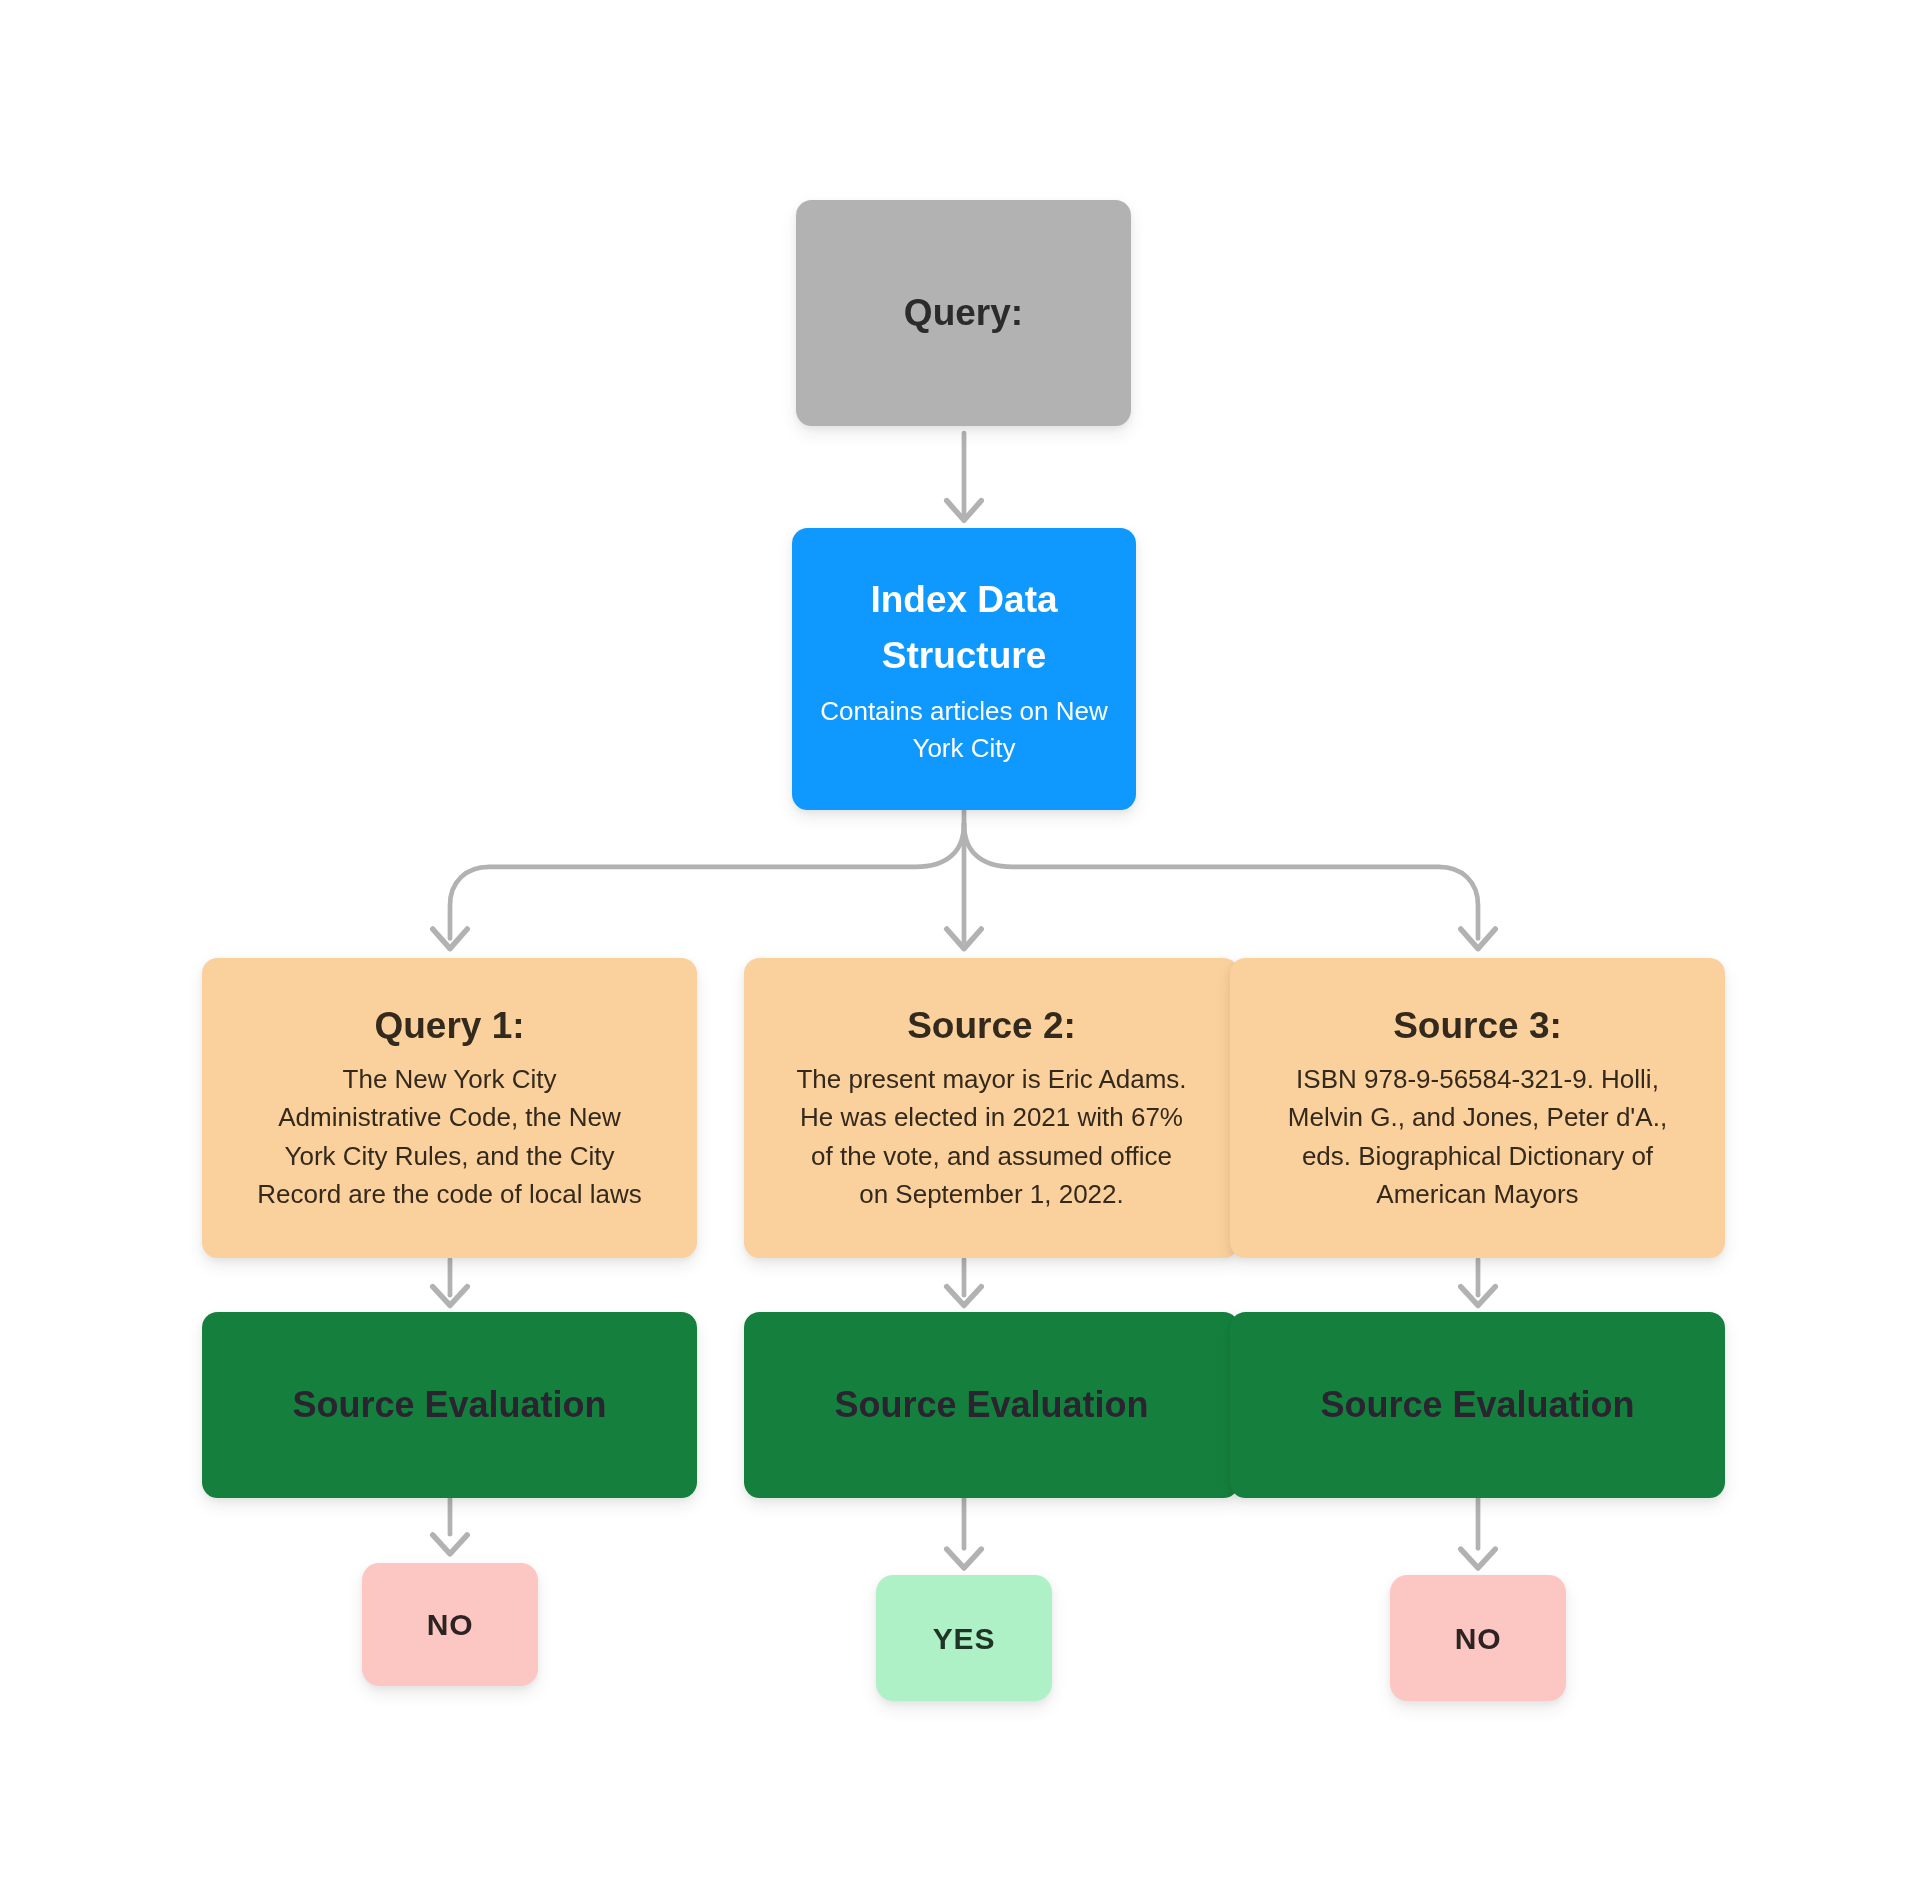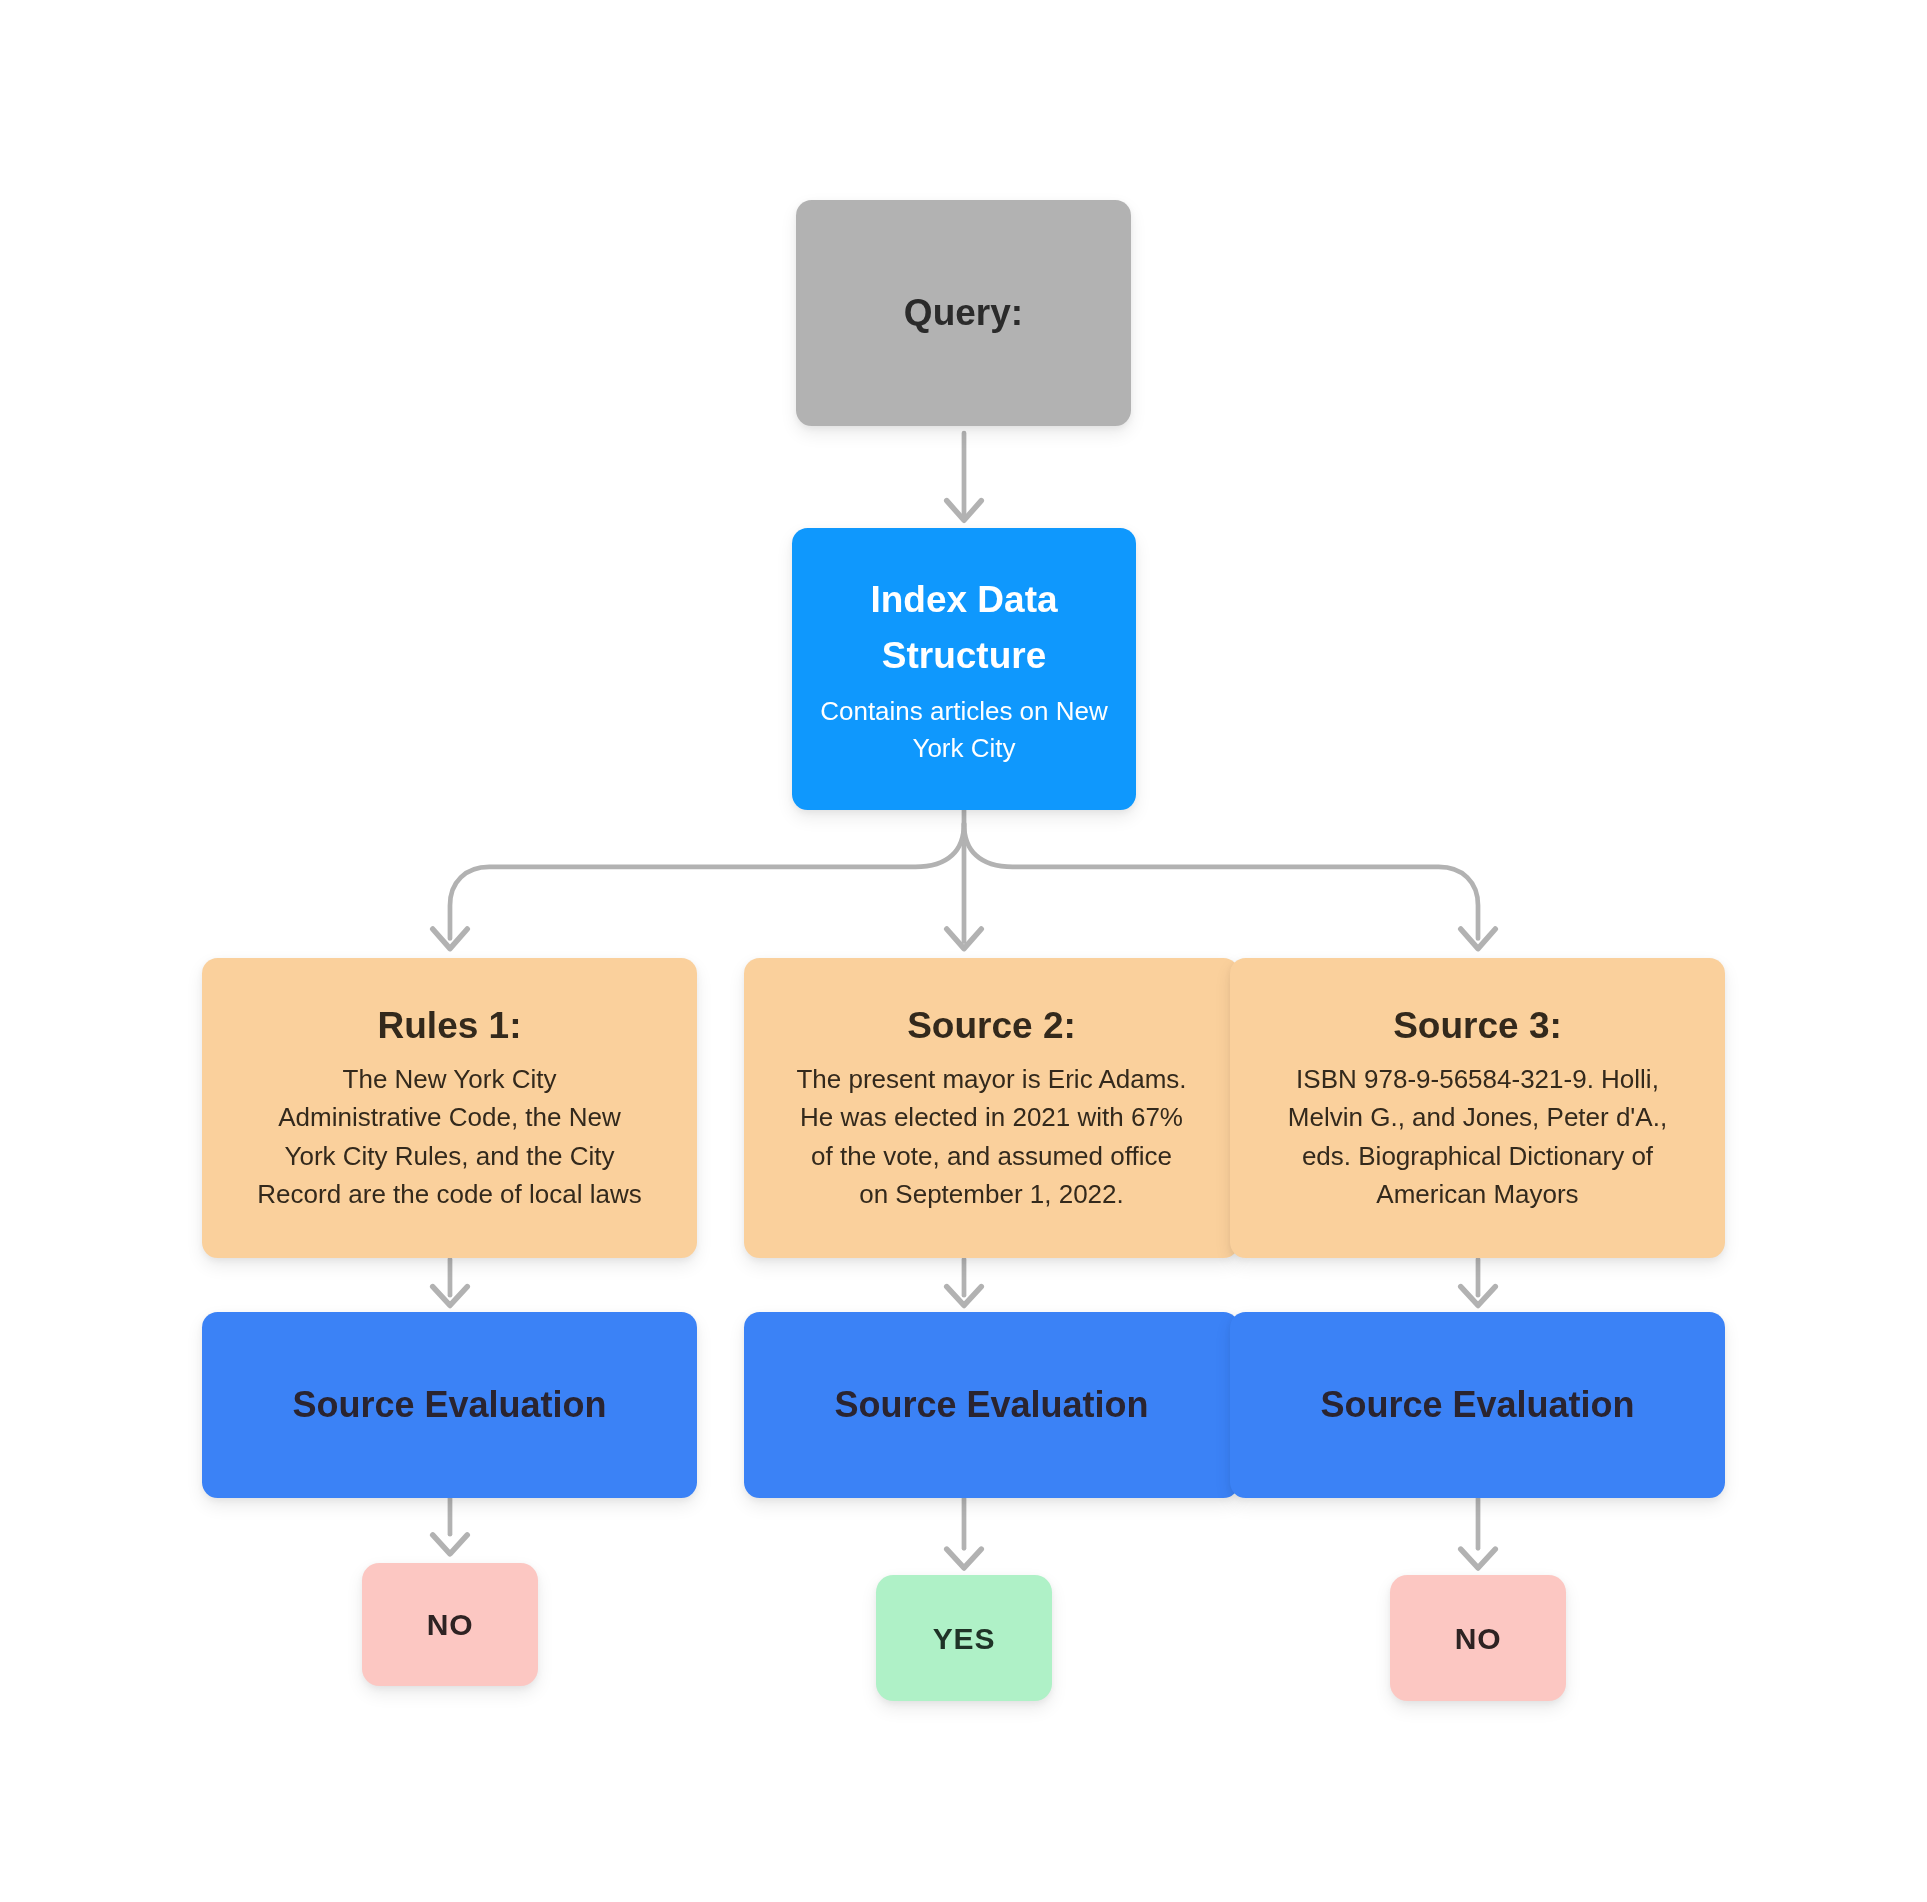--- a/index.html
+++ b/index.html
@@ -29,21 +29,21 @@
 
   .query{background:#b2b2b2;left:796px;top:200px;width:335px;height:226px;gap:12px;}
 
   .index{background:#0f98fd;color:#ffffff;left:792px;top:528px;width:344px;height:282px;}
   .index .title{line-height:1.53;}
 
   .source{background:#fad09c;top:958px;width:495px;height:300px;color:#33291c;}
   .source .body{line-height:1.48;margin-top:9.4px;}
   .s1{left:202px;} .s2{left:744px;} .s3{left:1230px;}
 
-  .eval{background:#3b82f6;top:1312px;width:495px;height:186px;color:#2a2430;}
+  .eval{background:#15803d;top:1312px;width:495px;height:186px;color:#2a2430;}
   .eval .title{font-size:36px;}
 
   .result{width:176px;border-radius:17.3px;}
   .result .title{font-size:30px;letter-spacing:0.8px;}
   .no1{background:#fcc7c2;color:#2e2323;left:362px;top:1563px;height:123px;}
   .yes{background:#aff1c7;color:#1f3327;left:876px;top:1575px;height:126px;}
   .no2{background:#fcc7c2;color:#2e2323;left:1390px;top:1575px;height:126px;}
 </style>
 </head>
 <body>
@@ -82,21 +82,21 @@
   </div>
 
   <div class="node index">
     <div class="title">Index Data
 Structure</div>
     <div class="body">Contains articles on New
 York City</div>
   </div>
 
   <div class="node source s1">
-    <div class="title">Rules 1:</div>
+    <div class="title">Query 1:</div>
     <div class="body">The New York City
 Administrative Code, the New
 York City Rules, and the City
 Record are the code of local laws</div>
   </div>
   <div class="node source s2">
     <div class="title">Source 2:</div>
     <div class="body">The present mayor is Eric Adams.
 He was elected in 2021 with 67%
 of the vote, and assumed office

